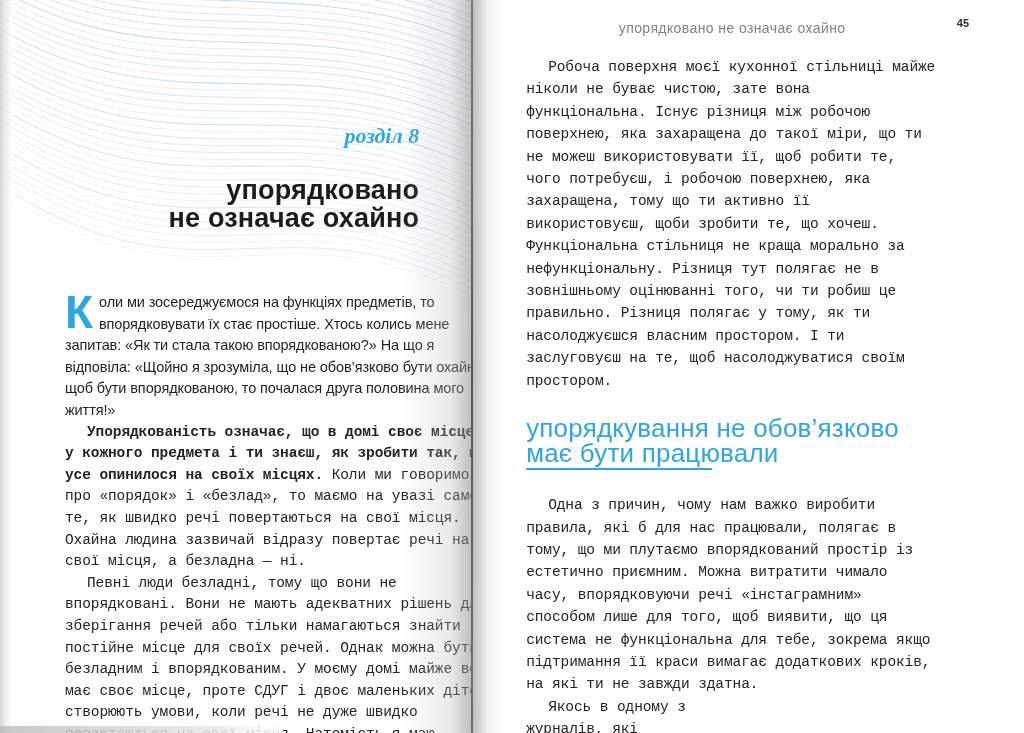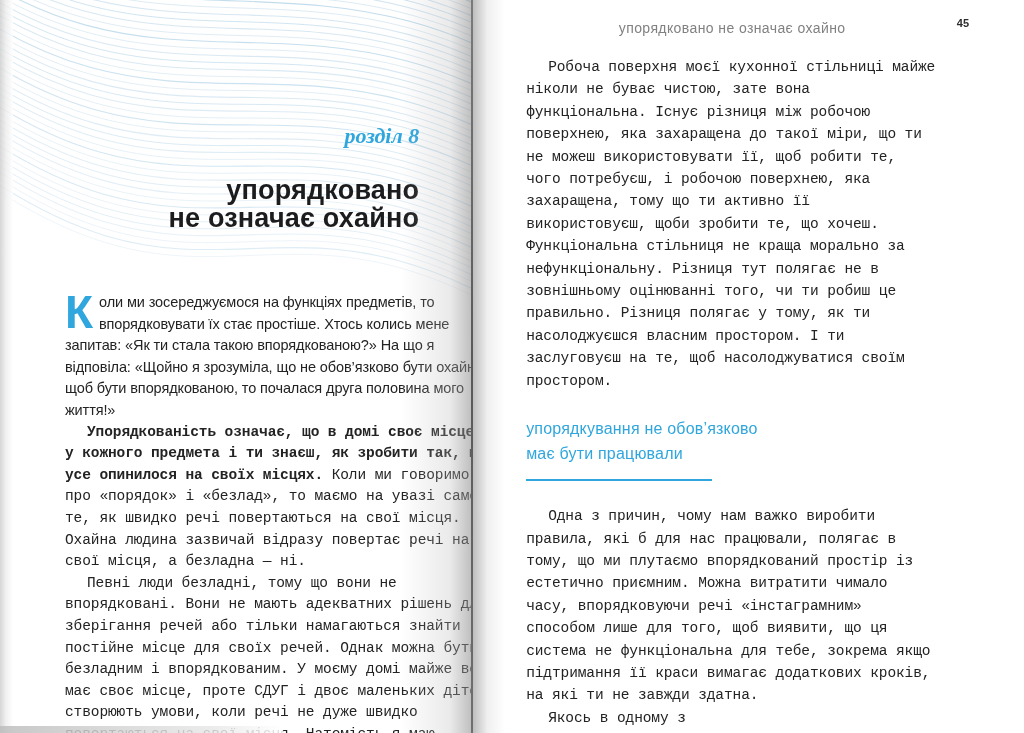--- a/index.html
+++ b/index.html
@@ -36,21 +36,21 @@
   .left-col{left:65px; top:292px; width:435px; font-size:14.5px; line-height:21.6px; letter-spacing:-.1px;}
   .right-col{left:53px; top:56px; width:412px; font-size:14.5px; line-height:22.4px; letter-spacing:-.1px;}
   .para{text-align:left;}
   .para.indent{text-indent:22px;font-family:Liberation Mono, monospace;}
   .dropcap{float:left; color:var(--accent); font-size:46px; line-height:38px; font-weight:600; margin:1px 6px 0 0;}
 
   .running-header{position:absolute; top:20px; left:53px; width:412px; text-align:center;
     font-size:14px; color:var(--header-gray); letter-spacing:.4px;}
   .page-number{position:absolute; top:17px; right:55px; font-size:11px; font-weight:600; color:#2c2c2c;}
 
-  .subheading{margin:24px 0 13px 0; font-size:16px; line-height:25px; font-weight:400;
+  .subheading{margin:24px 0 2px 0; font-size:26px; line-height:25px; font-weight:400;
     color:var(--accent); letter-spacing:.2px;}
   .subheading-underline{width:186px; height:2px; background:var(--accent); margin:2px 0 24px 0;}
 
   .shoe-float{float:right; width:220px; height:136px; margin:26px 0 4px 10px;}
   .shoe-float svg{width:100%; height:100%; display:block;}
 </style>
 </head>
 <body>
 
 <div class="spread">

